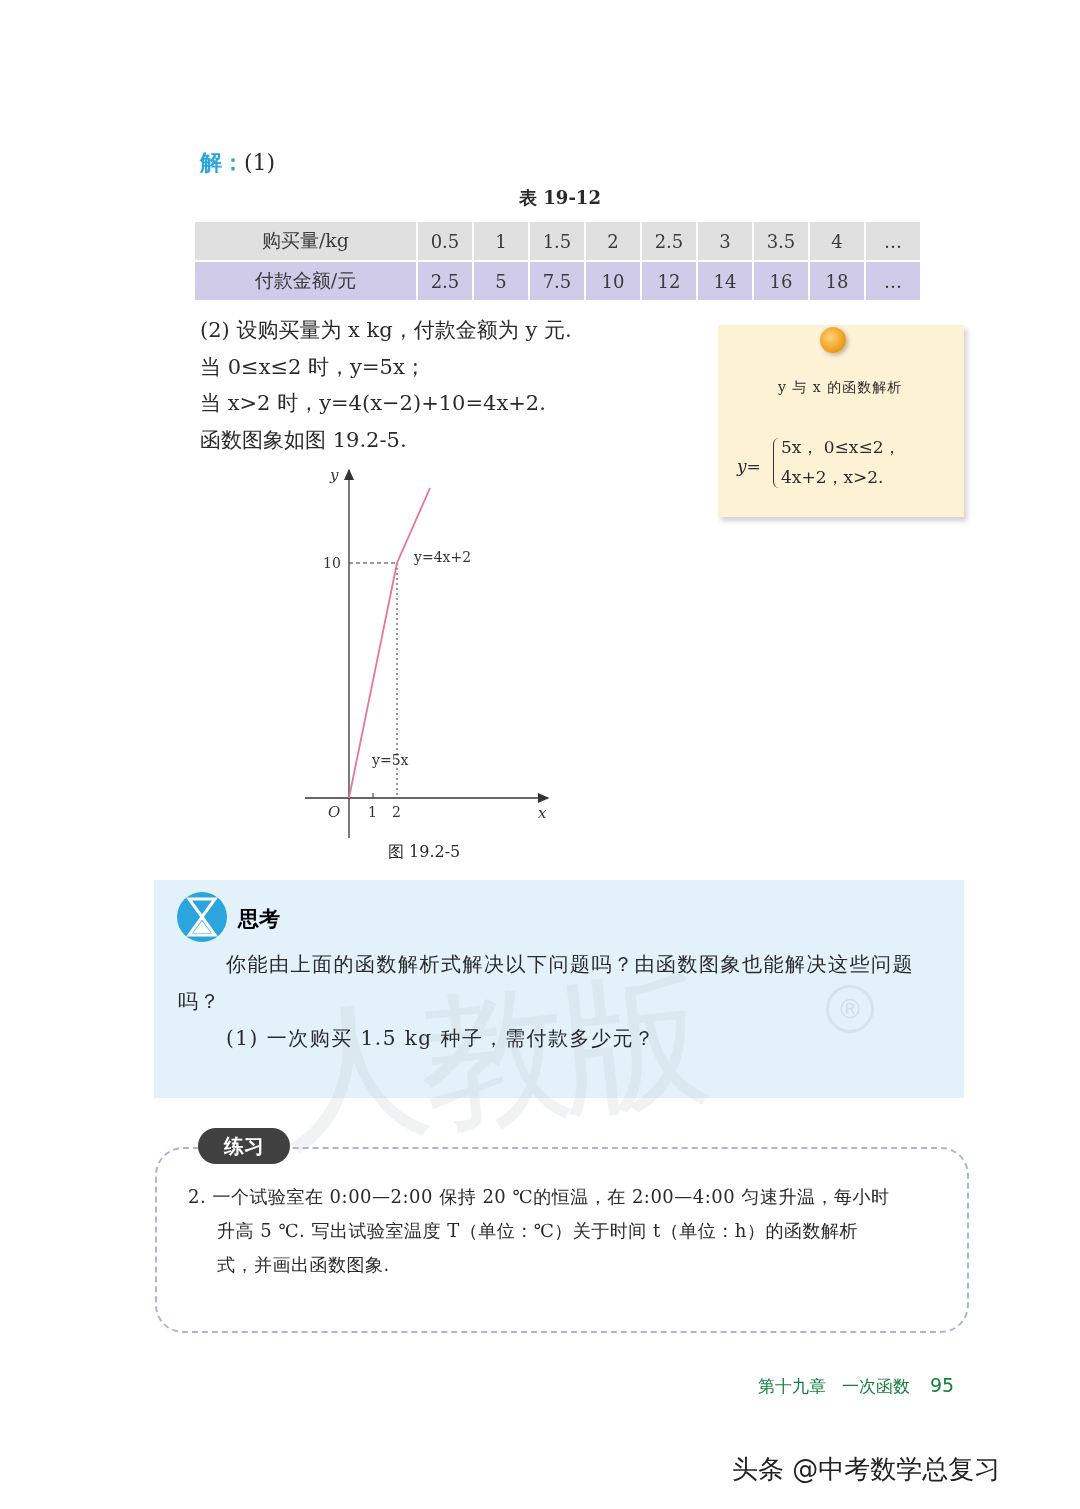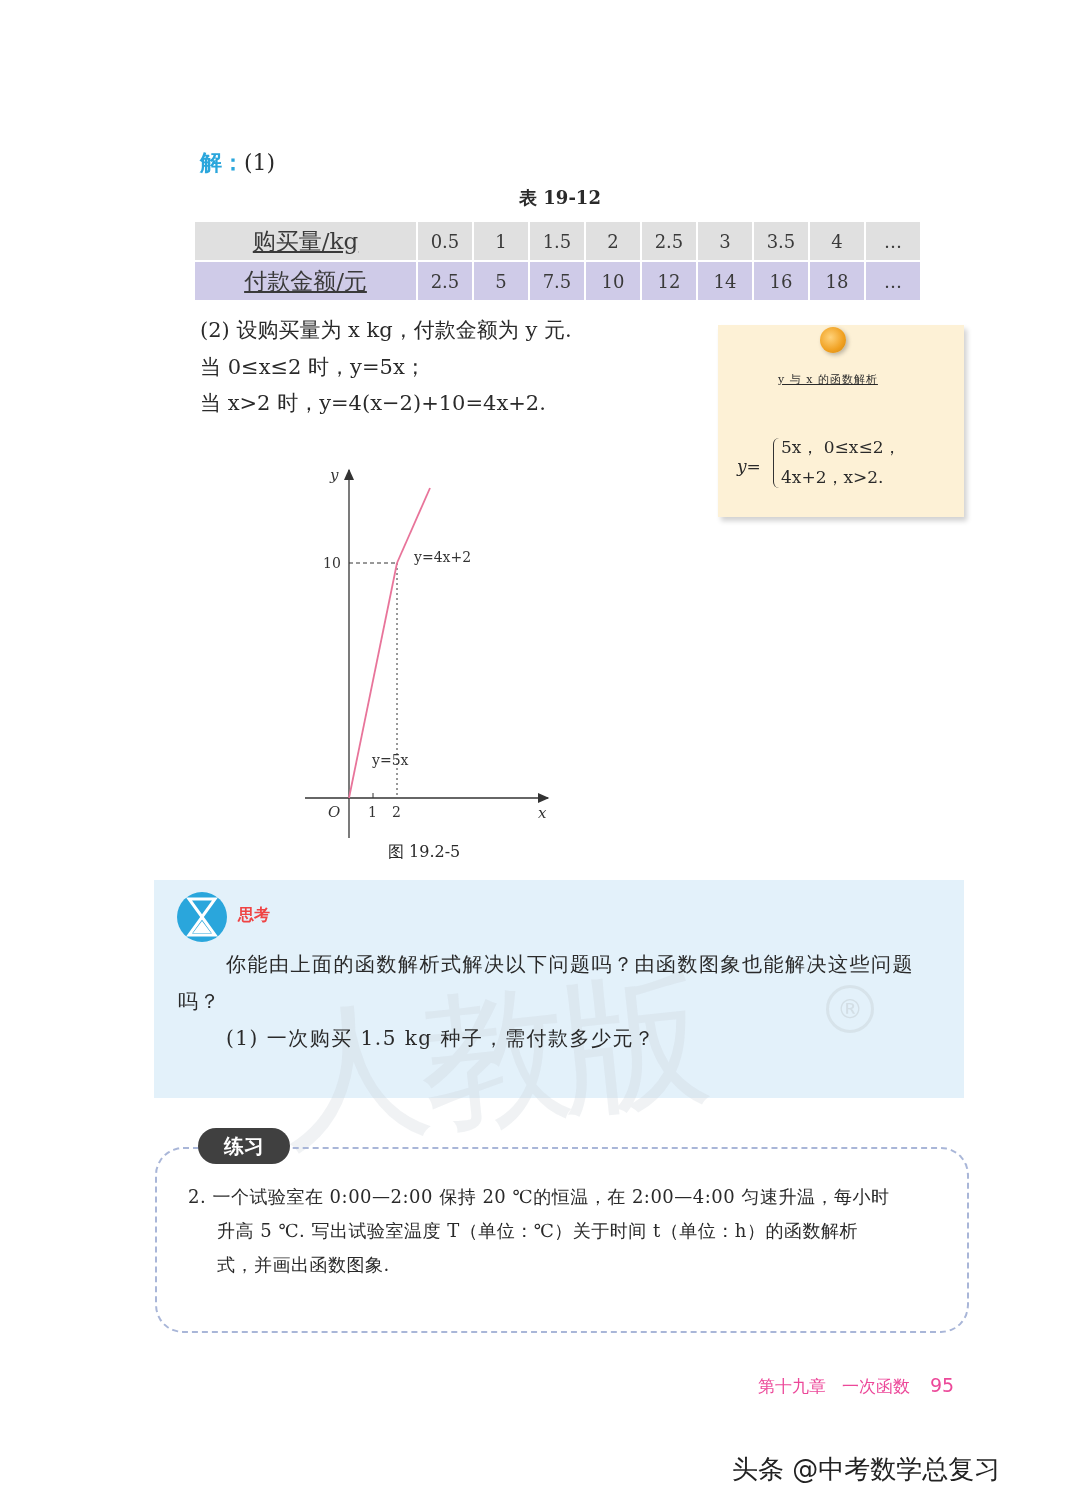--- a/index.html
+++ b/index.html
@@ -11,50 +11,50 @@
     .solve-label { left: 200px; top: 148px; font-size: 22px; text-align: right; }
     .solve-label .kw { color: #2aa6dc; font-weight: bold; }
     .table-title { left: 0; width: 1120px; top: 186px; text-align: center; font-size: 18px; font-weight: bold; }
     table.data {
       position: absolute; left: 193px; top: 222px; border-collapse: separate; border-spacing: 2px 0;
       font-size: 18px; color: #3a3a3a;
     }
     table.data td { height: 38px; text-align: center; padding: 0; }
     table.data tr.r1 td { background: #e0e0e0; border-bottom: 2px solid #fff; }
     table.data tr.r2 td { background: #cfcbe8; }
-    table.data td.head { width: 221px; font-size: 23px; text-decoration: underline; }
+    table.data td.head { width: 221px; font-size: 19px; }
     table.data td.cell { width: 54px; }
     .sol-lines { left: 200px; top: 312px; font-size: 21px; line-height: 36.5px; }
     .note {
       left: 718px; top: 325px; width: 246px; height: 192px; background: #fdf1d6;
       box-shadow: 3px 4px 5px rgba(0,0,0,0.18); font-size: 17px;
     }
     .pin { left: 820px; top: 327px; width: 26px; height: 26px; border-radius: 50%;
       background: radial-gradient(circle at 40% 40%, #ffd27a, #f0a020 60%, #c98416); box-shadow: 2px 2px 4px rgba(0,0,0,0.25); }
-    .note-text { left: 738px; top: 364px; width: 215px; font-size: 11px; line-height: 31px; letter-spacing: 1px; text-decoration: underline; }
+    .note-text { left: 738px; top: 372px; width: 215px; font-size: 14px; line-height: 31px; letter-spacing: 1px; }
     .note-text .indent { padding-left: 40px; }
     .piece { left: 737px; top: 436px; font-size: 17px; }
     .piece .lhs { position: absolute; left: 0; top: 20px; font-style: italic; }
     .piece .brace { position: absolute; left: 36px; top: 2px; width: 6px; height: 50px; border-left: 1.5px solid #333; border-radius: 6px 0 0 6px; }
     .piece .row { position: absolute; left: 44px; white-space: nowrap; }
     .graph { left: 290px; top: 460px; }
     .fig-caption { left: 388px; top: 842px; font-size: 16px; }
     .think-box { left: 154px; top: 880px; width: 810px; height: 218px; background: #e3f1fa; }
     .think-icon { left: 176px; top: 891px; }
-    .think-title { left: 238px; top: 905px; font-size: 16px; font-weight: bold; font-family: Liberation Mono, monospace; color: #ef4444; }
+    .think-title { left: 238px; top: 905px; font-size: 21px; font-weight: bold; font-family: Liberation Mono, monospace; color: #000000; }
     .think-text { left: 178px; top: 946px; width: 770px; font-size: 20px; line-height: 37px; letter-spacing: 1.5px; }
     .think-text .p1 { text-indent: 48px; }
     .think-text .q { padding-left: 48px; }
     .watermark { left: 280px; top: 960px; font-size: 150px; color: rgba(200,210,215,0.28); font-family: "DejaVu Serif", serif; transform: rotate(-6deg); letter-spacing: -10px; }
     .reg { left: 826px; top: 985px; width: 42px; height: 42px; border-radius: 50%; border: 3px solid rgba(200,210,215,0.45); color: rgba(200,210,215,0.6); font-size: 26px; text-align: center; line-height: 42px; font-family: "DejaVu Sans", sans-serif; }
     .practice-box { left: 155px; top: 1147px; width: 810px; height: 182px; border: 2px dashed #a9b6d8; border-radius: 28px; }
     .practice-tag { left: 198px; top: 1128px; width: 92px; height: 36px; border-radius: 18px; background: #404040; color: #fff; font-weight: bold; font-size: 20px; text-align: center; line-height: 36px; font-family: "DejaVu Sans", sans-serif; }
     .practice-text { left: 188px; top: 1180px; width: 760px; font-size: 18px; line-height: 34px; letter-spacing: 0.5px; }
     .practice-text .cont { padding-left: 29px; }
-    .footer { left: 758px; top: 1374px; font-size: 17px; color: #ec4899; font-family: "DejaVu Sans", sans-serif; }
+    .footer { left: 758px; top: 1374px; font-size: 17px; color: #15803d; font-family: "DejaVu Sans", sans-serif; }
     .footer .num { margin-left: 20px; font-size: 19px; }
     .footer .gap { margin-left: 16px; }
     .credit { left: 732px; top: 1452px; font-size: 26px; color: #222; font-family: "DejaVu Sans", sans-serif; text-shadow: 1px 1px 0 #fff, -1px -1px 0 #fff; }
   </style>
 </head>
 <body>
 
 <div class="abs solve-label">
   <span class="kw">解</span><span class="kw">：</span><span>(1)</span>
 </div>
@@ -87,20 +87,21 @@
     <td class="cell">18</td>
     <td class="cell">…</td>
   </tr>
 </tbody>
   </table>
 
 <div class="abs sol-lines">
   <div>(2) 设购买量为 x kg，付款金额为 y 元.</div>
   <div>当 0≤x≤2 时，y=5x；</div>
   <div>当 x&gt;2 时，y=4(x−2)+10=4x+2.</div>
+  <div>函数图象如图 19.2-5.</div>
 </div>
 
 <div class="abs note"></div>
 <div class="abs pin"></div>
 <div class="abs note-text">
   <div class="indent">y 与 x 的函数解析</div>
 </div>
 <div class="abs piece">
   <span class="lhs">y=</span>
   <span class="brace"></span>

